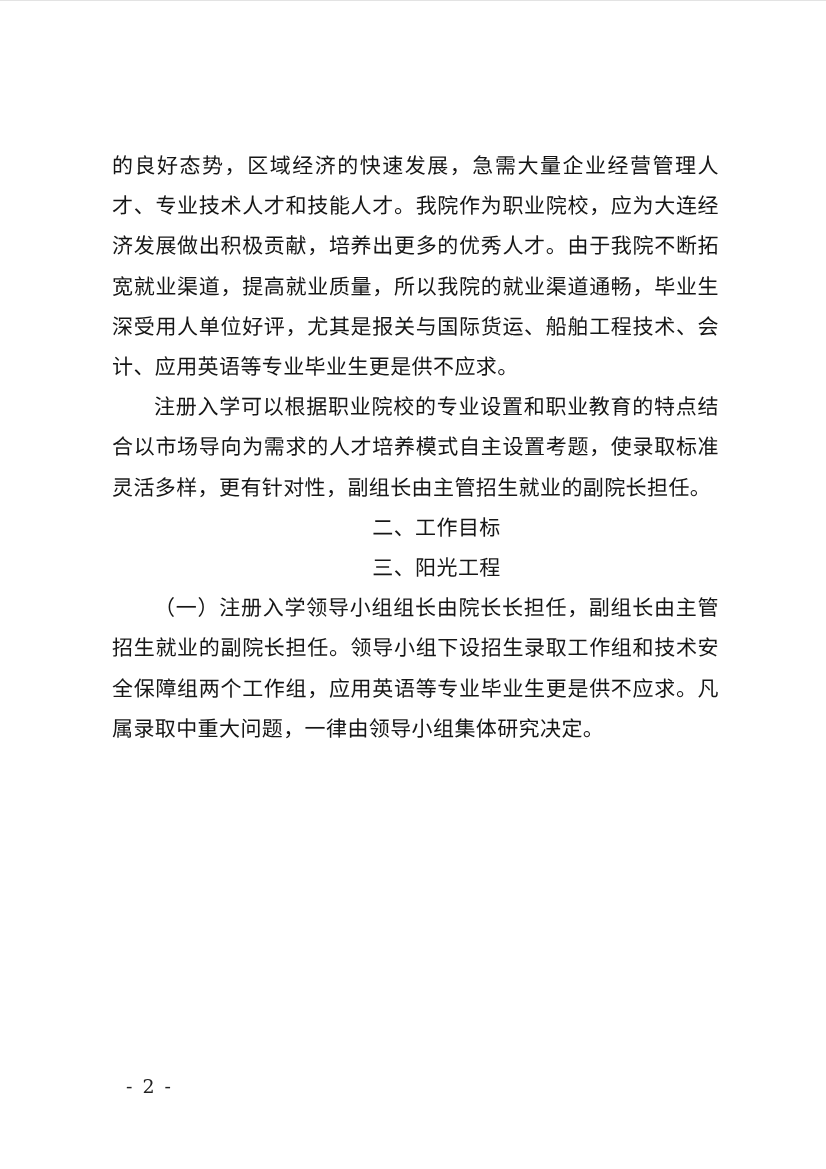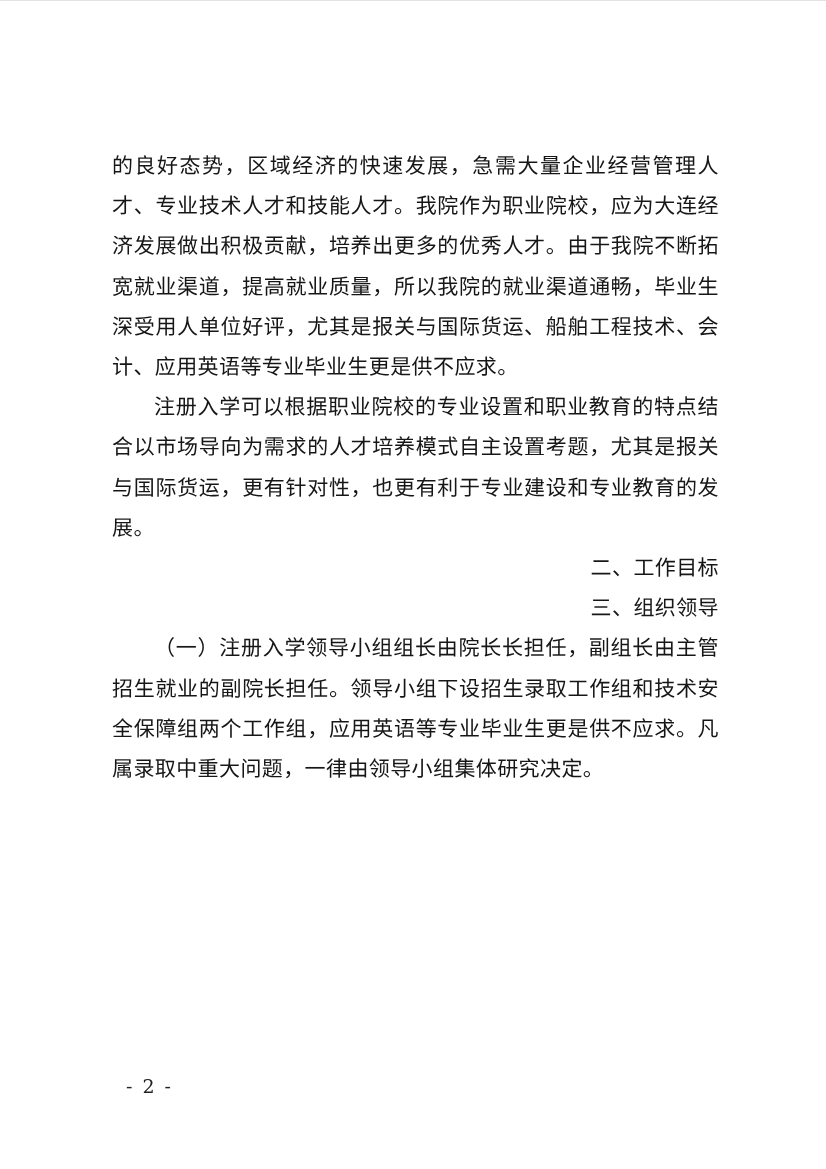--- a/index.html
+++ b/index.html
@@ -35,21 +35,21 @@
     color: #161616;
     word-break: break-all;
   }
 
   .content p.indent {
     text-indent: 2em;
   }
 
   .content p.heading {
     text-indent: 2em;
-    text-align: right;
+    text-align: center;
   }
 
   .footer {
     position: absolute;
     left: 126px;
     top: 1072px;
     font-size: 19px;
     line-height: 26px;
     letter-spacing: 2px;
     color: #222222;
@@ -57,26 +57,26 @@
   }
 </style>
 </head>
 <body>
 
 <div class="page">
 
   <div class="content">
     <p>的良好态势，区域经济的快速发展，急需大量企业经营管理人才、专业技术人才和技能人才。我院作为职业院校，应为大连经济发展做出积极贡献，培养出更多的优秀人才。由于我院不断拓宽就业渠道，提高就业质量，所以我院的就业渠道通畅，毕业生深受用人单位好评，尤其是报关与国际货运、船舶工程技术、会计、应用英语等专业毕业生更是供不应求。</p>
 
-    <p class="indent">注册入学可以根据职业院校的专业设置和职业教育的特点结合以市场导向为需求的人才培养模式自主设置考题，尤其是报关与国际货运，更有针对性，也更有利于专业建设和专业教育的发展。</p>
+    <p class="indent">注册入学可以根据职业院校的专业设置和职业教育的特点结合以市场导向为需求的人才培养模式自主设置考题，使录取标准灵活多样，更有针对性，副组长由主管招生就业的副院长担任。</p>
 
     <p class="heading">二、工作目标</p>
 
 
-    <p class="heading">三、组织领导</p>
+    <p class="heading">三、阳光工程</p>
 
     <p class="indent">（一）注册入学领导小组组长由院长长担任，副组长由主管招生就业的副院长担任。领导小组下设招生录取工作组和技术安全保障组两个工作组，应用英语等专业毕业生更是供不应求。凡属录取中重大问题，一律由领导小组集体研究决定。</p>
 
   </div>
 
   <div class="footer">- 2 -</div>
 
 </div>
 
 </body></html>

